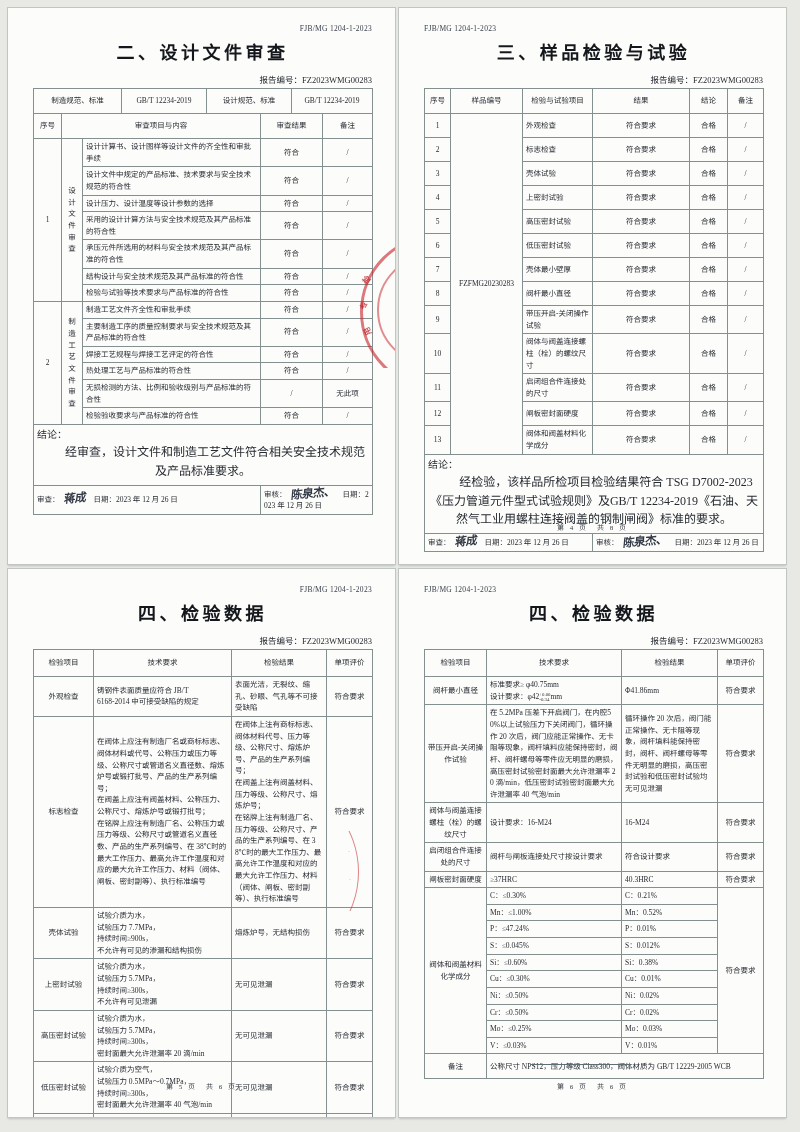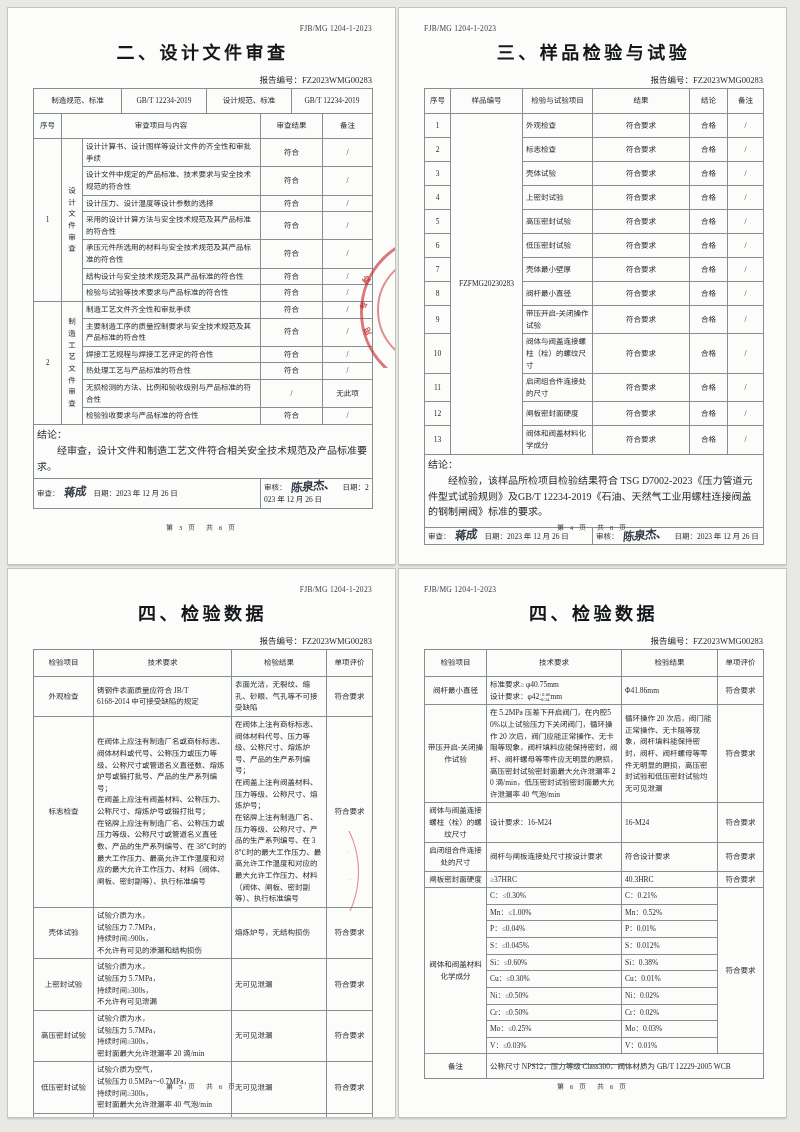--- a/index.html
+++ b/index.html
@@ -22,21 +22,21 @@
   table.t{width:100%;border-collapse:collapse;table-layout:fixed;}
   .t td{border:1px solid #84908f;font-size:7.5px;line-height:1.55;
         padding:2px 3px;vertical-align:middle;color:#262b32;
         word-break:break-all;overflow:hidden;}
   .t.join{margin-top:-1px;}
   .c{text-align:center;}
   .hdr{text-align:center;}
   .pre{white-space:pre-line;}
   .vcell{text-align:center;line-height:1.7;padding:2px 1px;}
   .concl-label{font-size:10px;}
-  .concl-text{font-size:10px;text-indent:2em;margin:1px 0 2px;}
+  .concl-text{font-size:12px;text-indent:2em;margin:1px 0 2px;text-align:center;}
   .signcell{padding:4px 4px;}
   .sig{display:inline-block;font-family:"DejaVu Sans",sans-serif;font-size:11.5px;
        font-weight:600;color:#333a46;transform:rotate(-5deg) skewX(-10deg);
        margin:-3px 8px -2px 4px;letter-spacing:-.5px;}
   .footer{position:absolute;left:0;right:0;text-align:center;font-size:7px;
           color:#3a4149;letter-spacing:2px;}
   #p3 .footer,#p4 .footer{bottom:32px;}
   #p5 .footer{bottom:26px;}
   #p6 .footer{bottom:26px;}
   .footrule{position:absolute;left:50%;transform:translateX(-62%);bottom:52px;
@@ -181,21 +181,20 @@
           </tbody>
       </table>
     </div>
     <div class="stampA">
       <span class="ring1"></span>
         <span class="ring2"></span>
       <i style="left:9px;top:34px;transform:rotate(-48deg)">检</i>
       <i style="left:6px;top:60px;transform:rotate(-85deg)">专</i>
       <i style="left:10px;top:86px;transform:rotate(-118deg)">用</i>
     </div>
-    <div class="footer">第 3 页　共 6 页</div>
   </div>
 
   <div class="page" id="p4">
     <div class="inner">
       <div class="code code-l">FJB/MG 1204-1-2023</div>
       <div class="title">三、样品检验与试验</div>
       <div class="repno">报告编号：FZ2023WMG00283</div>
       <table class="t">
         <colgroup>
             <col style="width:26px">
@@ -466,21 +465,21 @@
               <td class="c" rowspan="10">阀体和阀盖材料化学成分</td>
               <td>C：≤0.30%</td>
               <td>C：0.21%</td>
               <td class="c" rowspan="10">符合要求</td>
             </tr>
             <tr>
               <td>Mn：≤1.00%</td>
               <td>Mn：0.52%</td>
             </tr>
             <tr>
-              <td>P：≤0.04%</td>
+              <td>P：≤47.24%</td>
               <td>P：0.01%</td>
             </tr>
             <tr>
               <td>S：≤0.045%</td>
               <td>S：0.012%</td>
             </tr>
             <tr>
               <td>Si：≤0.60%</td>
               <td>Si：0.38%</td>
             </tr>

